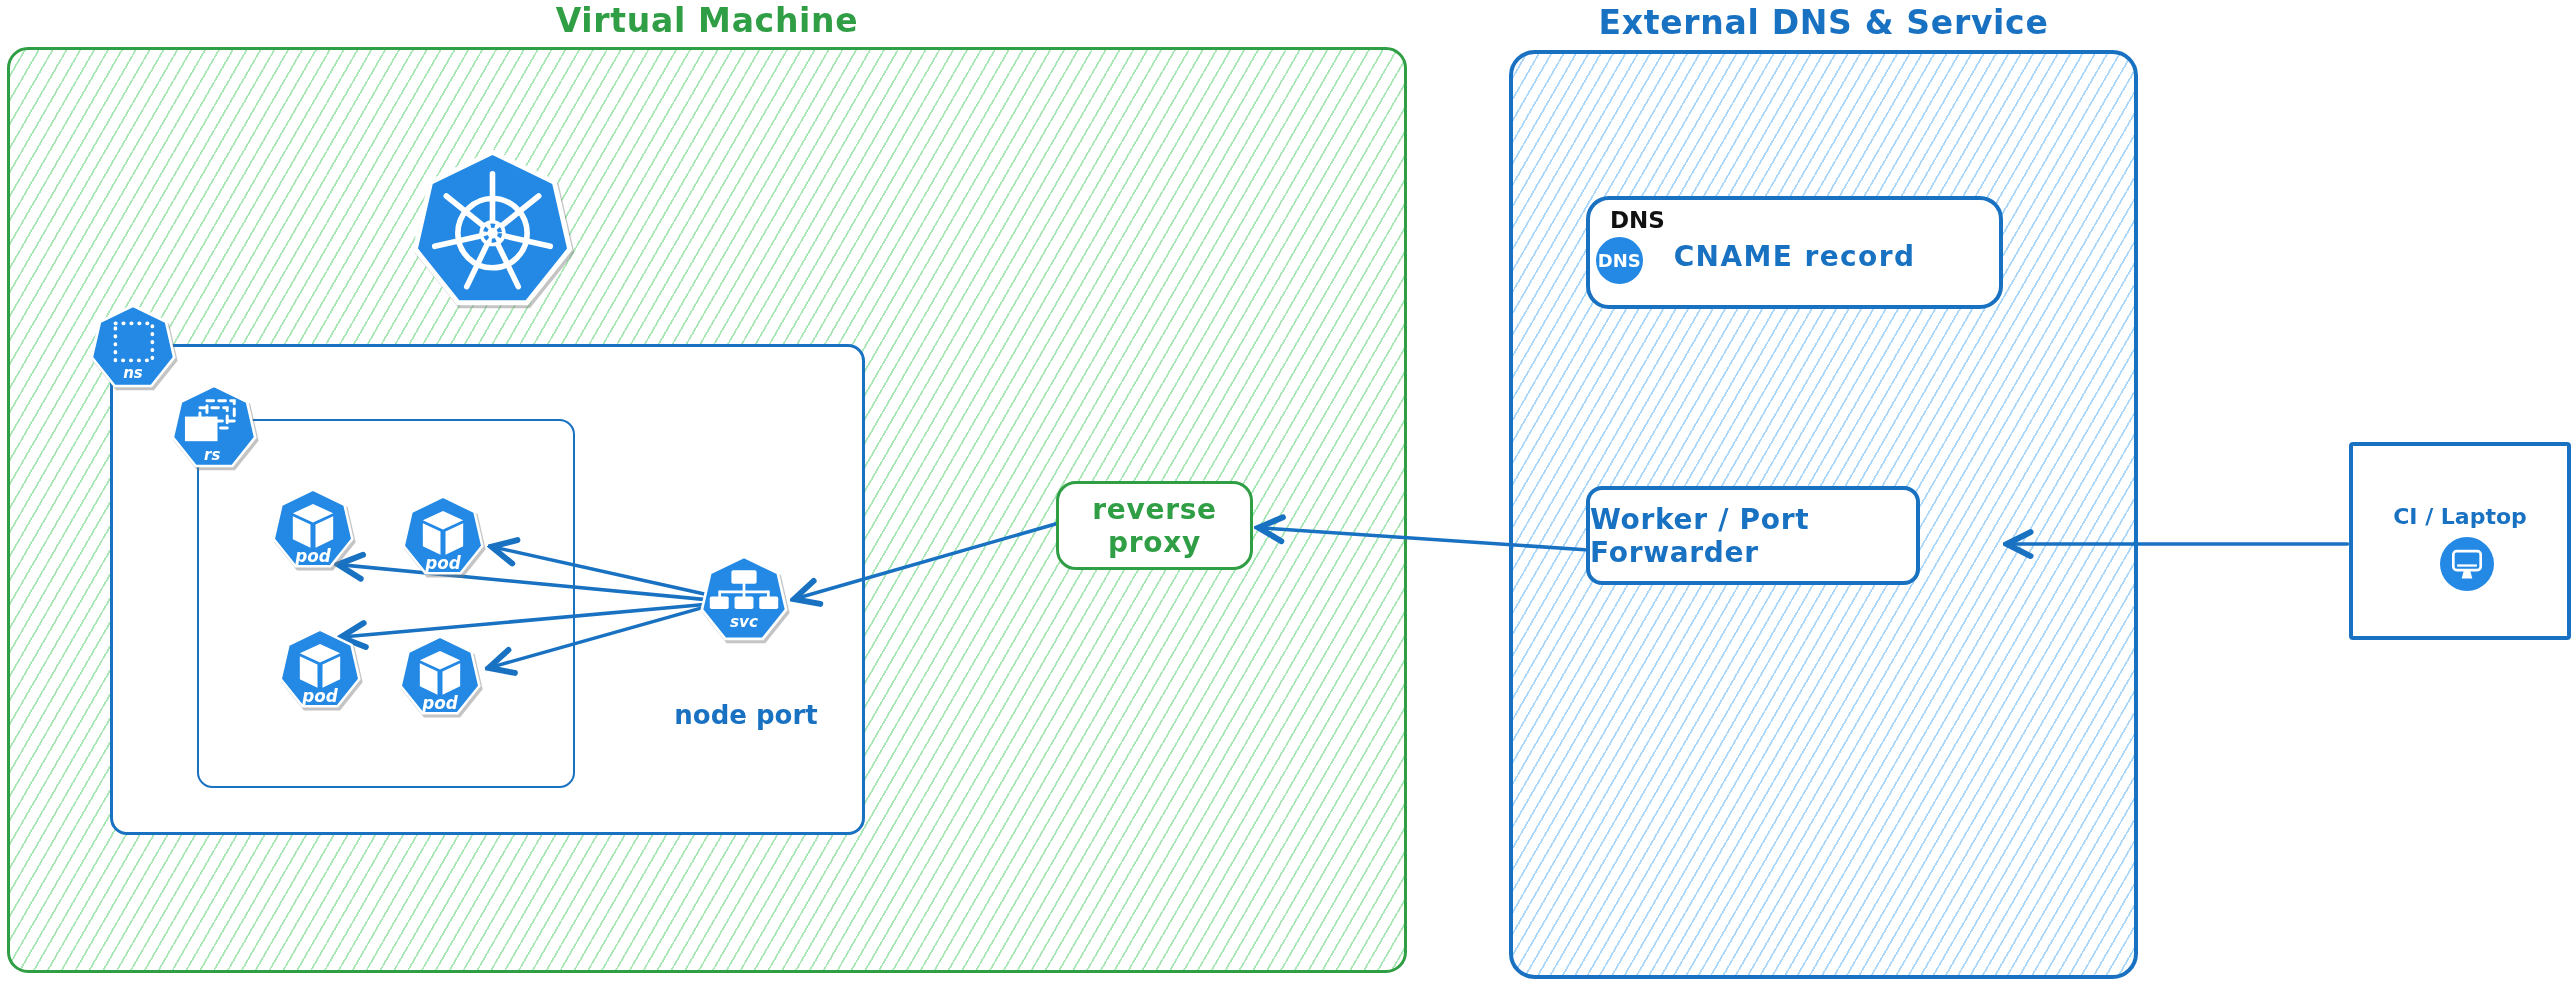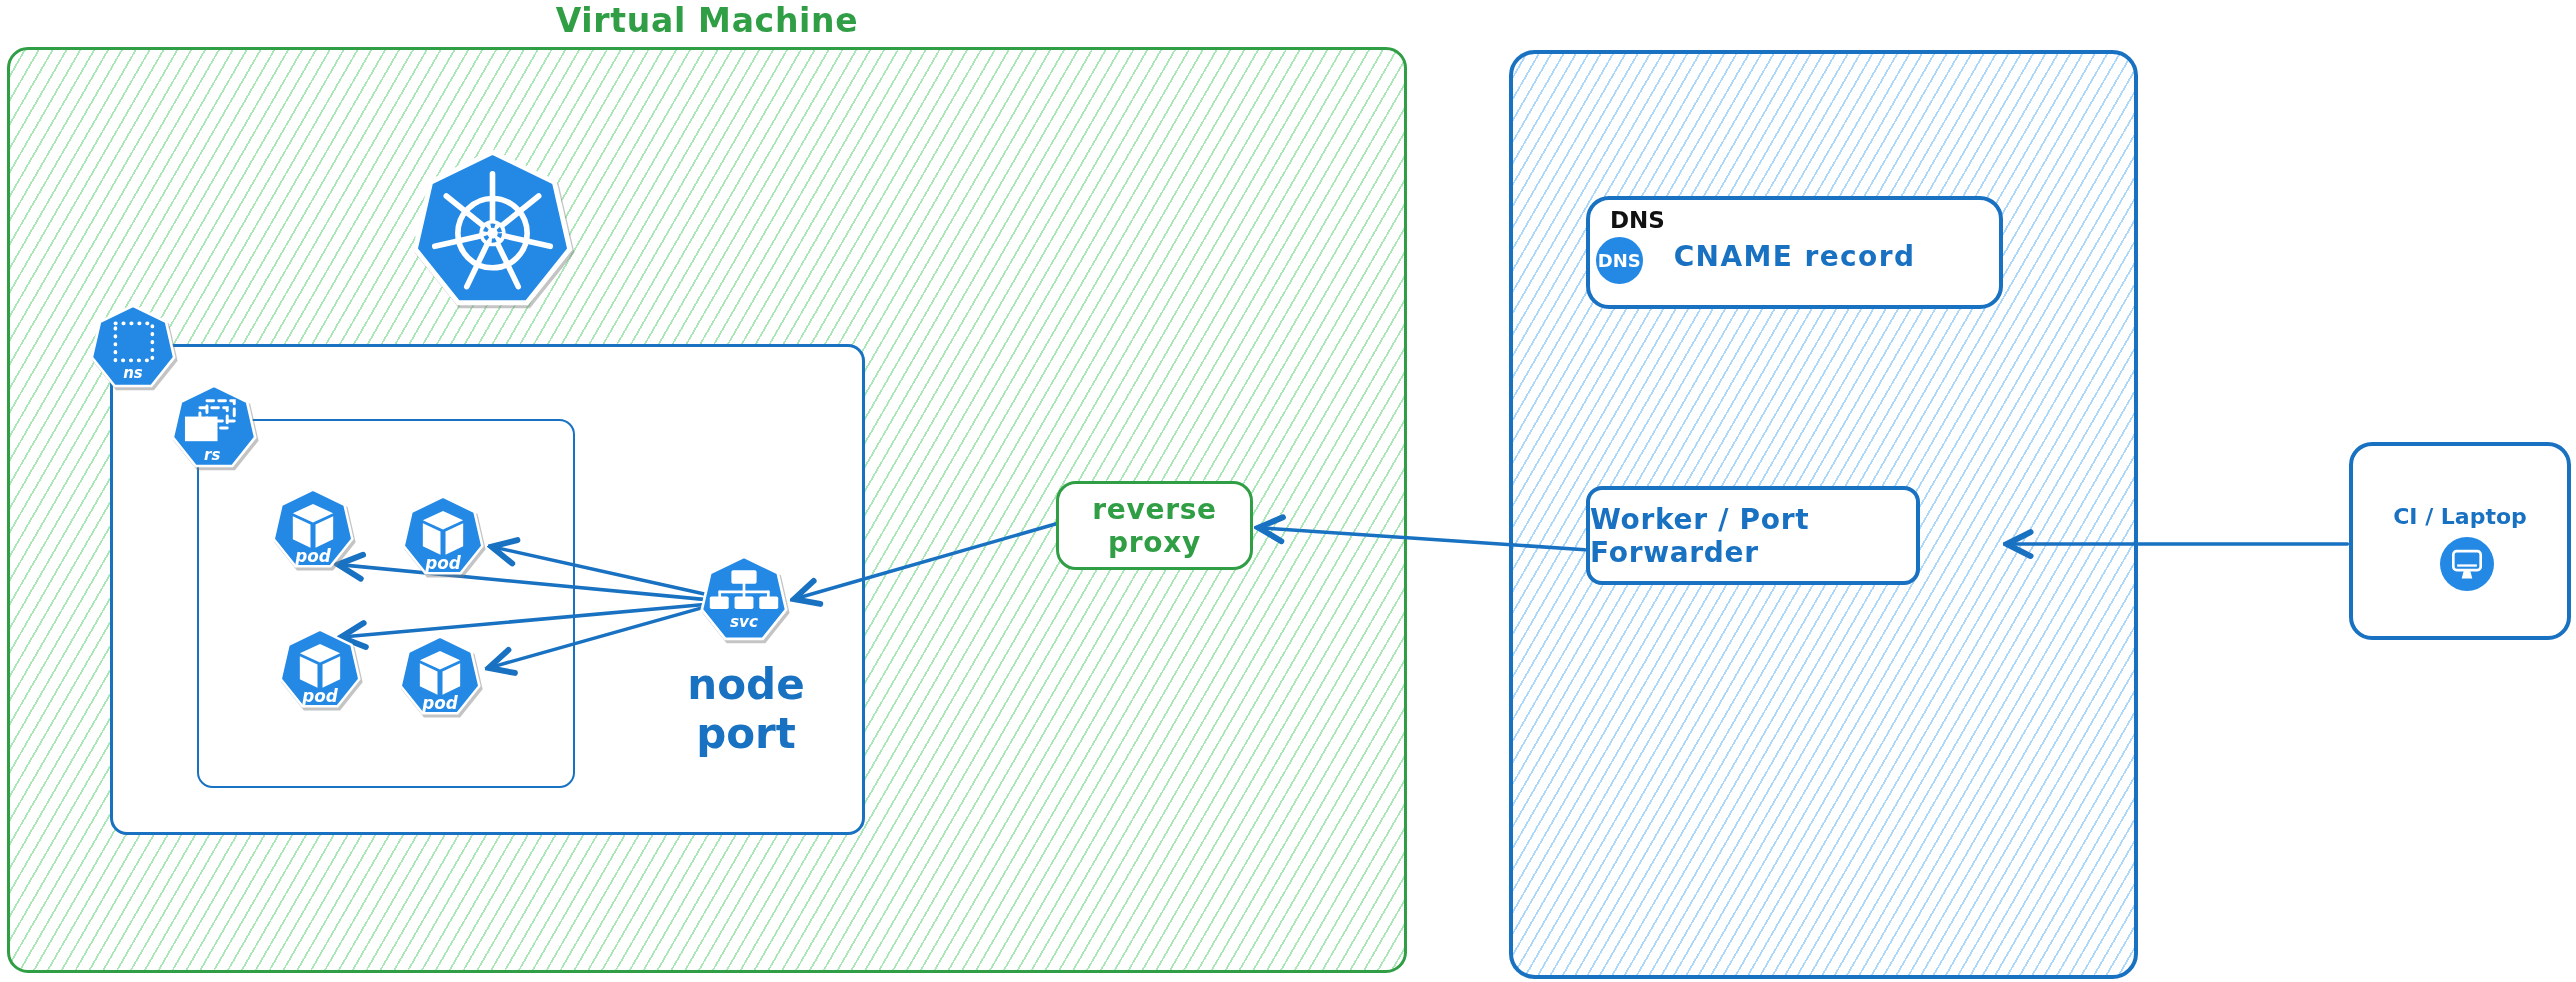--- a/index.html
+++ b/index.html
@@ -44,29 +44,29 @@
   .dns-circle{position:absolute;left:5.7px;top:37px;width:47px;height:47px;
     border-radius:50%;background:#2389e5;color:#fff;display:flex;
     align-items:center;justify-content:center;font-size:18px;font-weight:bold;}
   .cname-lbl{position:absolute;left:0;top:40px;width:100%;text-align:center;
     color:#1971c2;font-size:28px;font-weight:bold;letter-spacing:1.4px;}
   .worker-box{left:1586px;top:486px;width:334px;height:99px;
     border:4.3px solid #1971c2;border-radius:16px;
     display:flex;align-items:center;justify-content:flex-start;}
   .worker-box .lbl{color:#1971c2;font-size:28px;font-weight:bold;letter-spacing:0.7px;}
   .ci-box{left:2349px;top:442px;width:222px;height:198px;
-    border:4.3px solid #1971c2;border-radius:23px;}
+    border:4.3px solid #1971c2;border-radius:4px;}
   .ci-lbl{position:absolute;left:0;top:58px;width:100%;text-align:center;
     color:#1971c2;font-size:22px;font-weight:bold;}
   .ci-circle{position:absolute;left:87px;top:91px;width:54px;height:54px;
     border-radius:50%;background:#2389e5;display:flex;align-items:center;
     justify-content:center;}
 
-  .nodeport-lbl{position:absolute;left:657px;top:660px;width:178px;
-    text-align:center;color:#1971c2;font-size:42px;font-weight:bold;}
+  .nodeport-lbl{position:absolute;left:657px;top:700px;width:178px;
+    text-align:center;color:#1971c2;font-size:26px;font-weight:bold;}
 
   
   .icon{position:absolute;filter:drop-shadow(2.8px 3.6px 0 rgba(125,125,125,.45));}
   .hept{fill:#2389e5;stroke:#ffffff;stroke-width:3;}
   .iw{stroke:#ffffff;fill:none;stroke-linecap:round;}
   .ilbl{fill:#ffffff;font-weight:bold;font-style:italic;}
 
   .overlay{position:absolute;left:0;top:0;}
 </style>
 </head>
@@ -83,20 +83,21 @@
       </marker>
     </defs>
   </svg>
 
   
   <div class="region vm-region"></div>
   <div class="region-title vm-title">Virtual Machine</div>
 
   
   <div class="region ext-region"></div>
+  <div class="region-title ext-title">External DNS &amp; Service</div>
 
   
   <div class="wbox ns-box"></div>
   <div class="wbox rs-box"></div>
 
   
   <svg class="overlay" width="2576" height="983" viewBox="0 0 3628 1384">
     <g stroke="#1971c2" stroke-width="5" fill="none" stroke-linecap="round">
       <line x1="1002" y1="845" x2="478" y2="795" marker-end="url(#ah)"></line>
       <line x1="1000" y1="838" x2="694" y2="770" marker-end="url(#ah)"></line>

